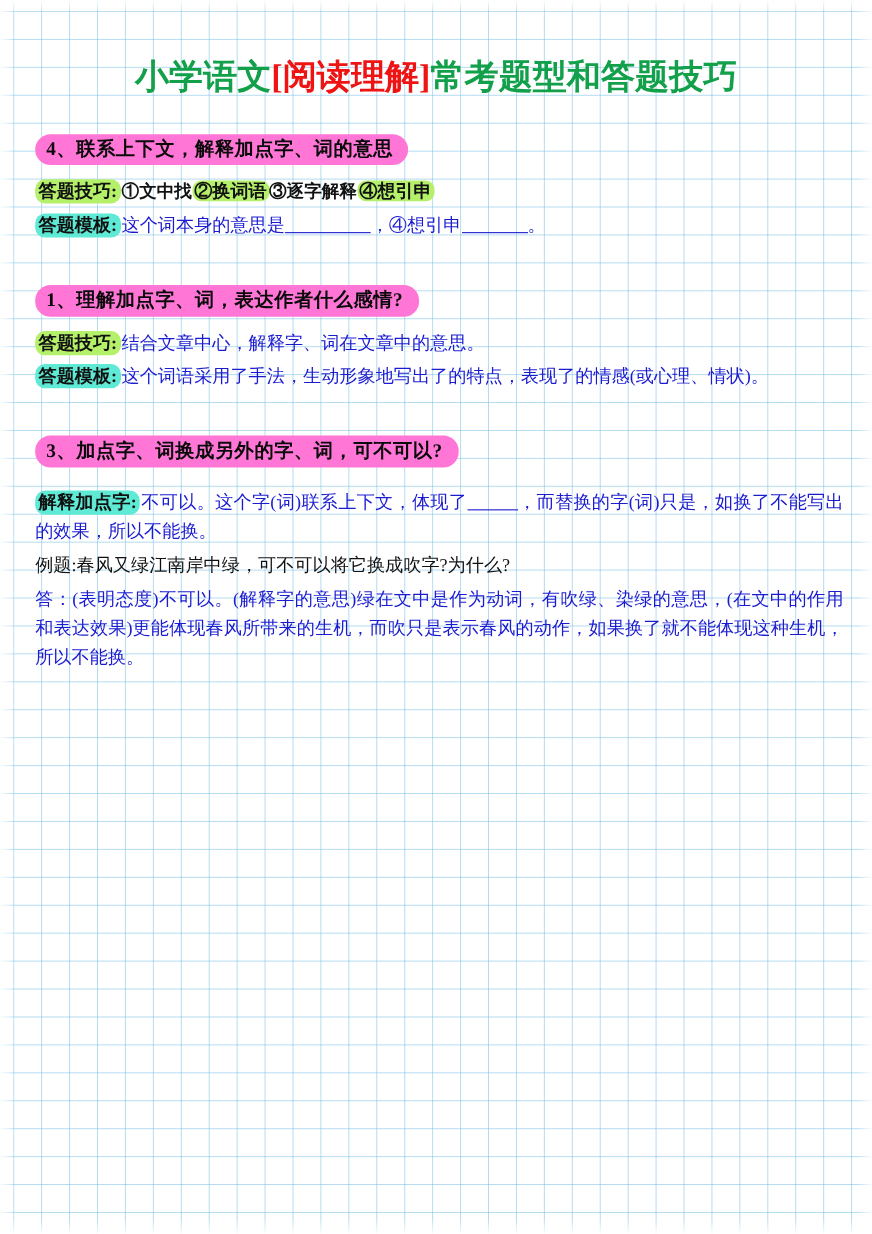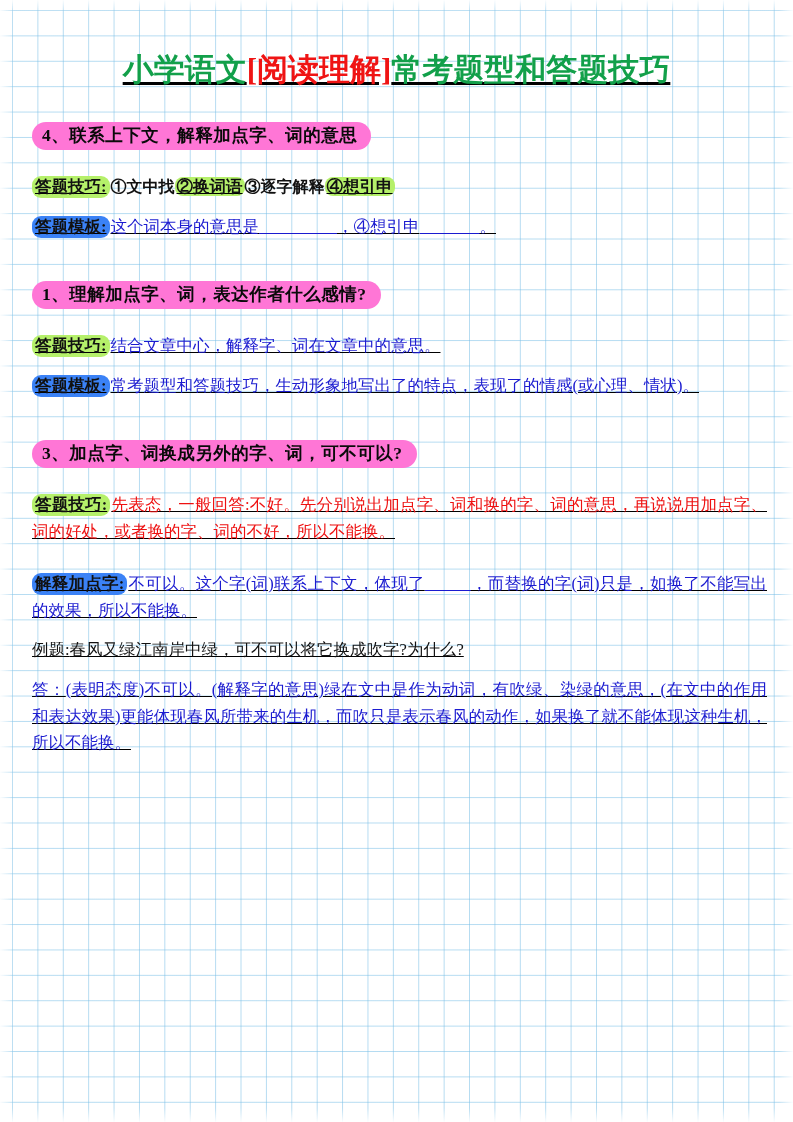--- a/index.html
+++ b/index.html
@@ -35,21 +35,20 @@
       linear-gradient(to left,  rgba(255,255,255,0.95) 0px, rgba(255,255,255,0.0) 14px),
       linear-gradient(to bottom, rgba(255,255,255,0.95) 0px, rgba(255,255,255,0.0) 12px),
       linear-gradient(to top,    rgba(255,255,255,0.95) 0px, rgba(255,255,255,0.0) 14px);
     pointer-events:none;
   }
 
   #content {
     position: relative;
     padding: 52px 26px 10px 26px;
     box-sizing: border-box;
-    text-decoration: underline;
   }
 
   
   .doc-title {
     text-align: center;
     font-size: 31px;
     font-weight: bold;
     line-height: 1.15;
     color: #12a04a;
     letter-spacing: 0px;
@@ -71,35 +70,35 @@
     line-height: 1.35;
     letter-spacing: 0.5px;
   }
 
   .block { margin-bottom: 10px; }
 
   .line {
     font-size: 16.5px;
     line-height: 1.62;
     color: #1b1bd0;
-    margin: 13px 0 4px 6px;
+    margin: 0 0 4px 6px;
     text-align: justify;
   }
   .line.red-body { color: #ee1111; }
   .line.dark { color: #111111; }
 
   .lbl {
     font-weight: bold;
     color: #111111;
     border-radius: 9px;
     padding: 1px 3px 2px 3px;
     margin-right: 1px;
   }
   .lbl.green { background: #b5f06a; }
-  .lbl.yellow { background: #3b82f6; }
+  .lbl.yellow { background: #5eead4; }
 
   .hl-green { background:#b5f06a; border-radius:8px; padding:0 2px; color:#111; font-weight:bold;}
   .num-circ {
     display:inline-block;
     font-size: 16px;
     color:#111;
     font-weight:bold;
   }
 
   .blank {
@@ -142,32 +141,29 @@
   <div class="gap-lg"></div>
 
   <div class="block">
     <div class="sec-head">1、理解加点字、词，表达作者什么感情?</div>
 
     <p class="line">
       <span class="lbl green">答题技巧:</span><span>结合文章中心，解释字、词在文章中的意思。</span>
     </p>
 
     <p class="line">
-      <span class="lbl yellow">答题模板:</span><span>常考题型和答题技巧，生动形象地写出了的特点，表现了的情感(或心理、情状)。</span>
+      <span class="lbl yellow">答题模板:</span><span>这个词语采用了手法，生动形象地写出了的特点，表现了的情感(或心理、情状)。</span>
     </p>
   </div>
 
   <div class="gap-lg"></div>
 
   <div class="block">
     <div class="sec-head">3、加点字、词换成另外的字、词，可不可以?</div>
 
-    <p class="line red-body">
-      <span class="lbl green">答题技巧:</span><span>先表态，一般回答:不好。先分别说出加点字、词和换的字、词的意思，再说说用加点字、词的好处，或者换的字、词的不好，所以不能换。</span>
-    </p>
 
     <div class="gap-sm"></div>
 
     <p class="line">
       <span class="lbl yellow">解释加点字:</span><span>不可以。这个字(词)联系上下文，体现了</span><span class="blank tiny"></span><span>，而替换的字(词)只是，如换了不能写出的效果，所以不能换。</span>
     </p>
 
     <p class="line dark">
       <span>例题:</span><span>春风又绿江南岸中绿，可不可以将它换成吹字?为什么?</span>
     </p>

